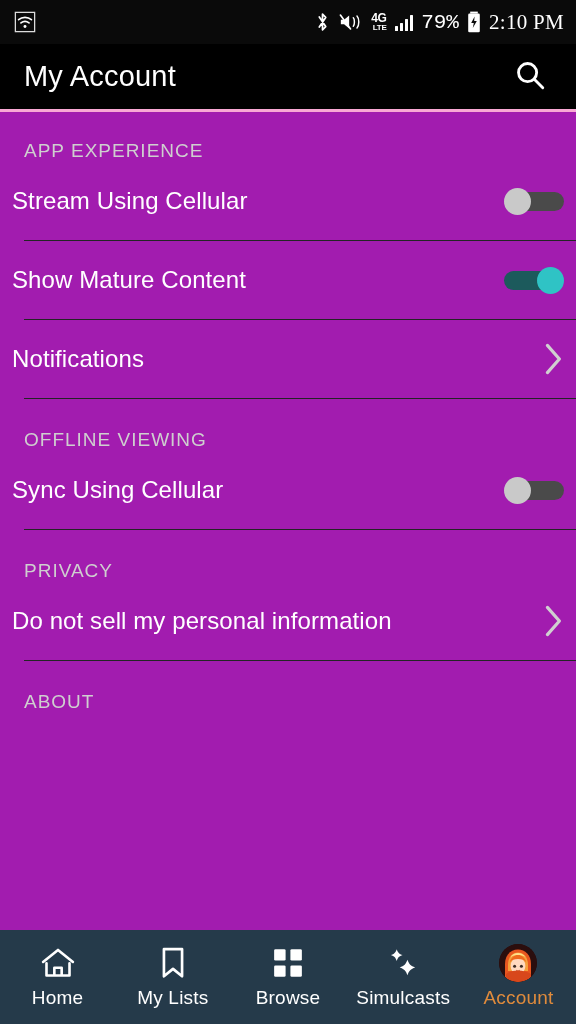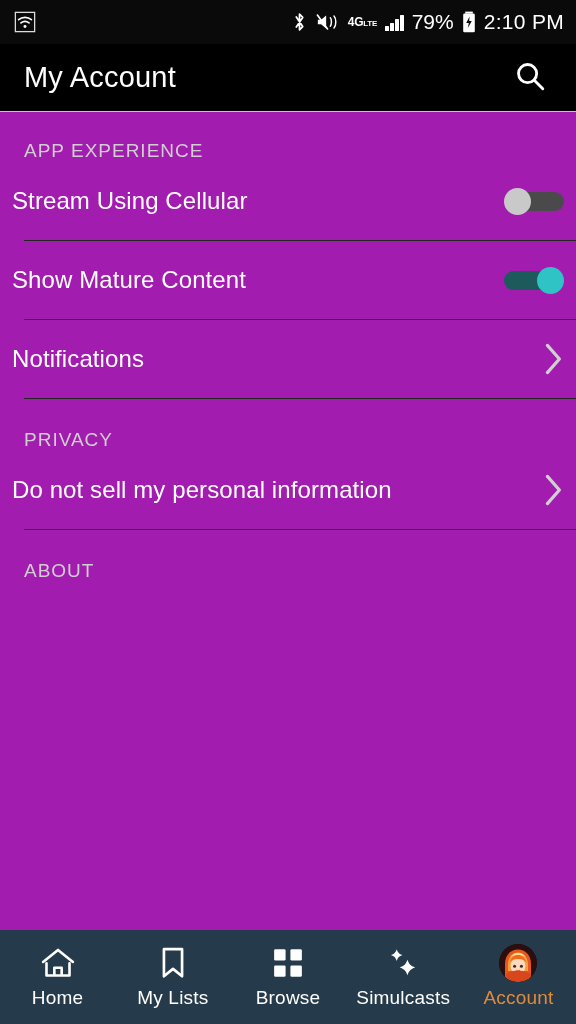--- a/index.html
+++ b/index.html
@@ -14,39 +14,39 @@
   
   .statusbar {
     height:44px; flex:0 0 44px;
     background:#0a0a0a;
     display:flex; align-items:center;
     padding:0 12px 0 14px;
     color:#fff;
   }
   .sb-left { display:flex; align-items:center; gap:8px; }
   .sb-right { margin-left:auto; display:flex; align-items:center; gap:8px; }
-  .sb-text { font-size:21px; letter-spacing:.3px; color:#fff; font-family:Liberation Sans, sans-serif; }
-  .sb-batt-pct { font-size:21px; color:#fff; }
+  .sb-text { font-size:21px; letter-spacing:.3px; color:#fff; font-family:Liberation Serif, serif; }
+  .sb-batt-pct { font-size:21px; color:#fff;font-family:Liberation Mono, monospace; }
   .ico { display:inline-flex; align-items:center; justify-content:center; }
-  .lte-wrap { display:flex; flex-direction:row; align-items:flex-end; line-height:1; }
+  .lte-wrap { display:flex; flex-direction:column; align-items:flex-end; line-height:1; }
   .lte-top { font-size:12px; font-weight:bold; color:#fff; letter-spacing:-.3px; }
   .lte-bot { font-size:8px; font-weight:bold; color:#fff; letter-spacing:-.2px; }
   .bars { display:flex; align-items:flex-end; gap:1.5px; height:17px; }
   .bars i { width:3.5px; background:#fff; display:block; border-radius:.5px; }
   .bars i:nth-child(1){height:5px;}
   .bars i:nth-child(2){height:8px;}
   .bars i:nth-child(3){height:12px;}
   .bars i:nth-child(4){height:16px;}
 
   
   .appbar {
     flex:0 0 68px; height:68px;
     display:flex; align-items:center;
     padding:0 24px;
-    border-bottom:1px solid #f9a8d4;
+    border-bottom:3px solid #f9a8d4;
     background:#000;
   }
   .appbar-title {
     font-size:29px; color:#fff; font-weight:400; letter-spacing:.2px;
   }
   .appbar-actions { margin-left:auto; display:flex; align-items:center; }
   .search-btn { width:44px; height:44px; display:flex; align-items:center; justify-content:center; cursor:pointer; }
 
   
   .content { flex:1 1 auto; overflow:hidden; background:#a21caf; }
@@ -216,20 +216,34 @@
           <span class="chev">
             <svg width="20" height="32" viewBox="0 0 12 20">
               <path d="M2.5 1.5L10 10l-7.5 8.5" fill="none" stroke="#d0d0d0" stroke-width="2" stroke-linecap="round" stroke-linejoin="round"></path>
             </svg>
           </span>
         </div>
       </div>
       <div class="divider"></div>
     </div>
 
+    <div class="section">
+      <div class="section-header">OFFLINE VIEWING</div>
+
+      <div class="row">
+        <div class="row-label">Sync Using Cellular</div>
+        <div class="row-right">
+          <div class="toggle">
+            <span class="track"></span>
+            <span class="knob"></span>
+          </div>
+        </div>
+      </div>
+      <div class="divider"></div>
+    </div>
 
     <div class="section">
       <div class="section-header">PRIVACY</div>
 
       <div class="row">
         <div class="row-label">Do not sell my personal information</div>
         <div class="row-right">
           <span class="chev">
             <svg width="20" height="32" viewBox="0 0 12 20">
               <path d="M2.5 1.5L10 10l-7.5 8.5" fill="none" stroke="#d0d0d0" stroke-width="2" stroke-linecap="round" stroke-linejoin="round"></path>

